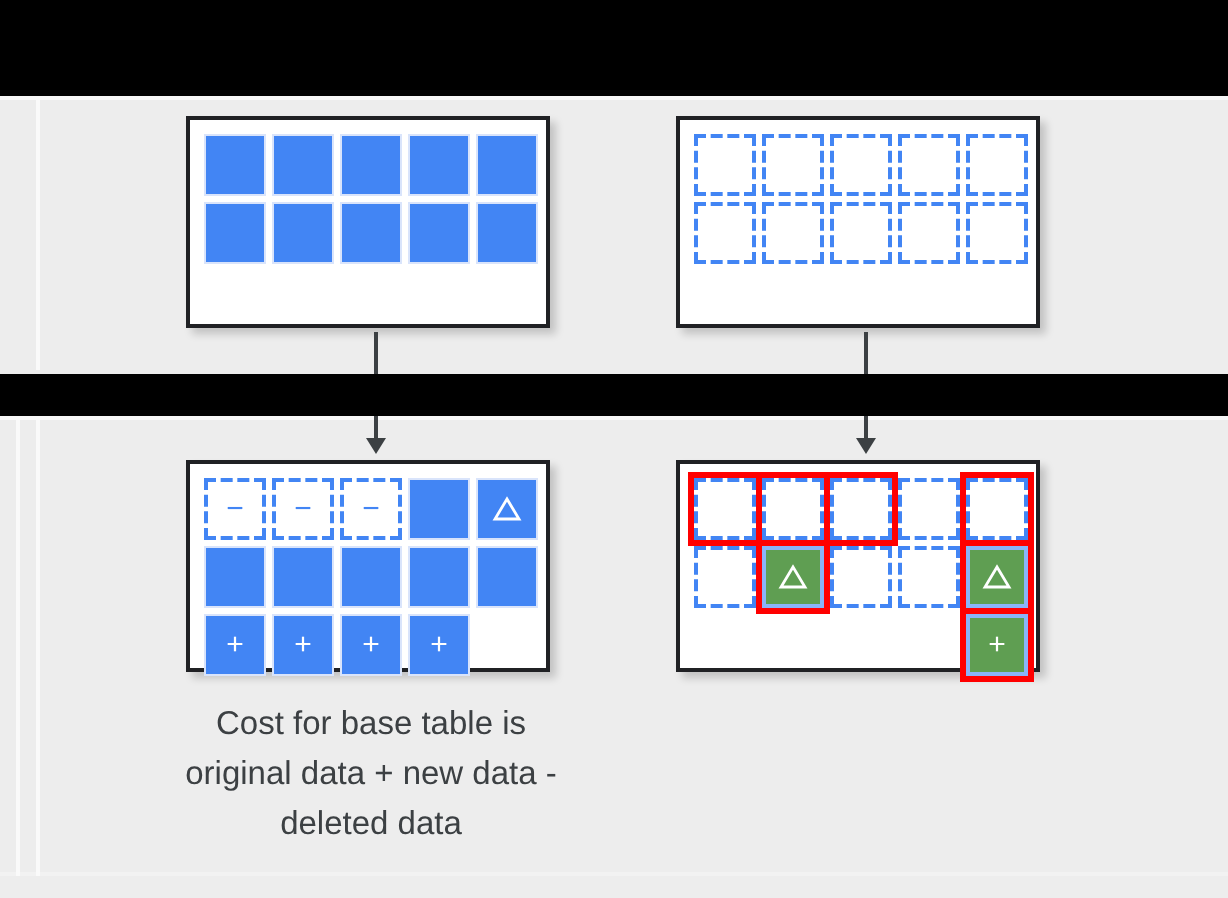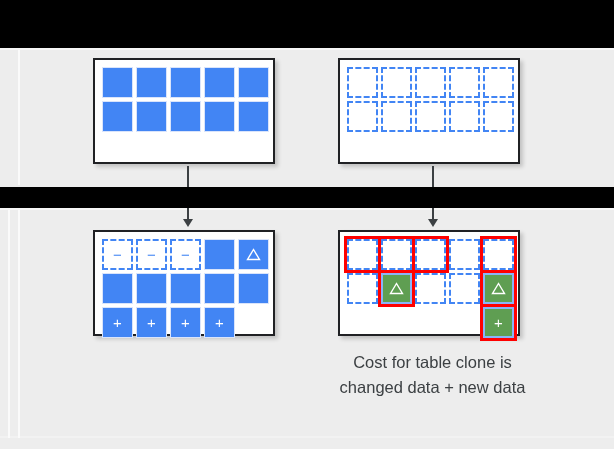--- a/index.html
+++ b/index.html
@@ -190,19 +190,19 @@
         <div class="cell blank"></div>
         <div class="cell blank"></div>
         <div class="cell blank"></div>
         <div class="cell blank"></div>
         <div class="cell green red-out">
           <span class="glyph">+</span>
         </div>
       </div>
   </div>
 
-
-  <div class="caption" style="left:335px;top:350px;width:195px;">Cost for table clone is changed data + new data</div>
+  <div class="caption" style="left:88px;top:350px;width:195px;">Cost for base table is original data + new data - deleted data</div>
+
 
   <div class="bar bar-top"></div>
   <div class="bar bar-mid"></div>
 
 </div>
 
 </body></html>

